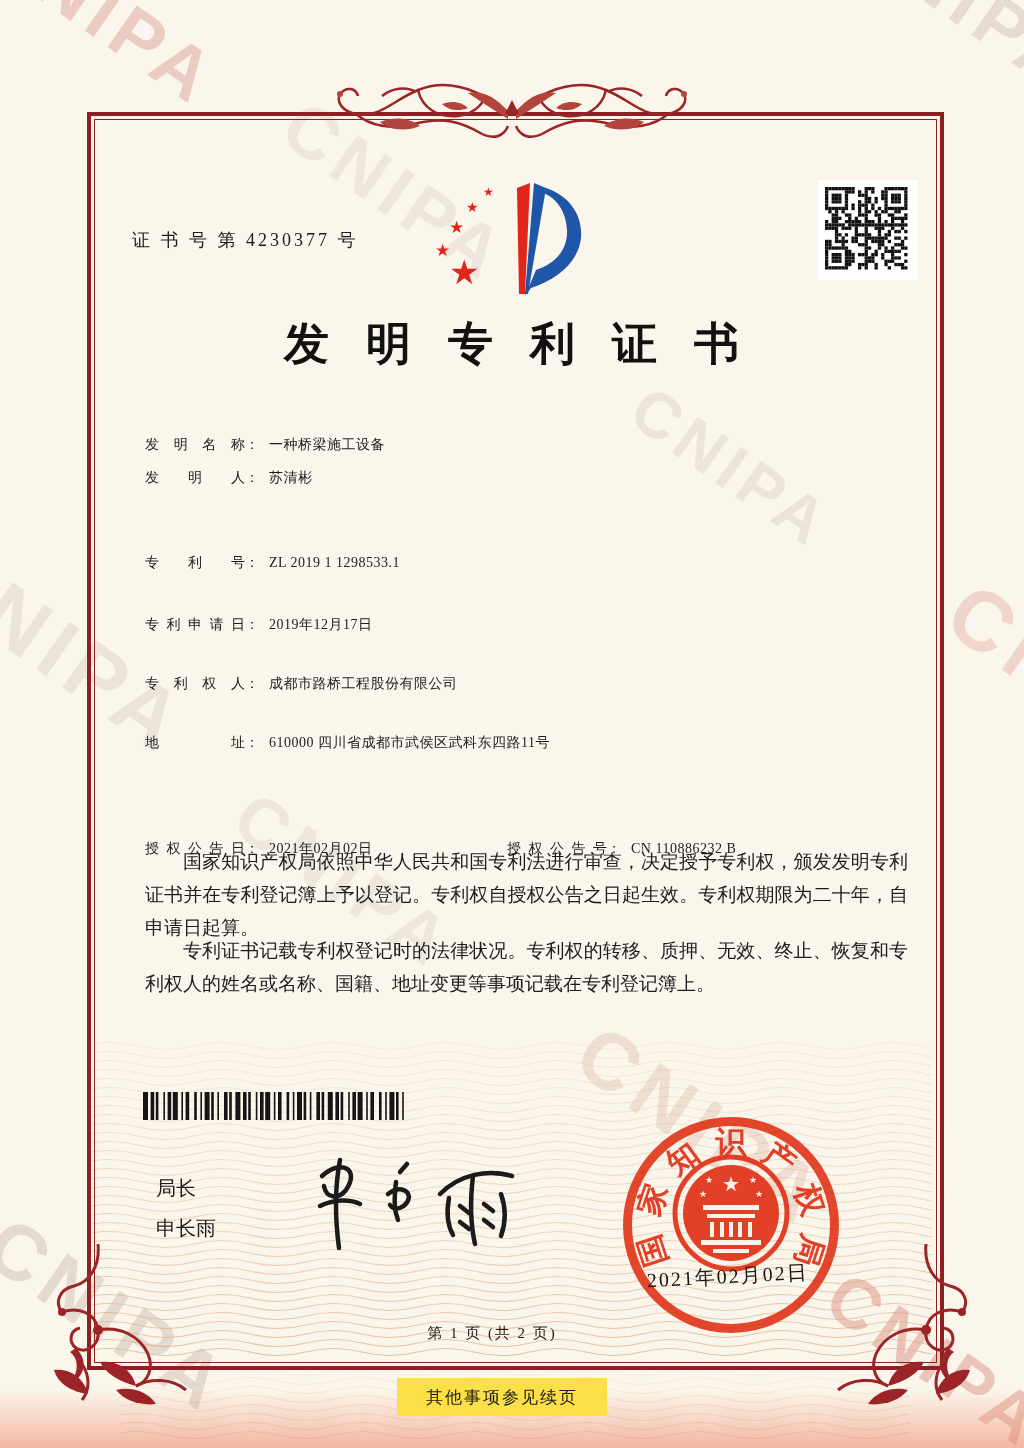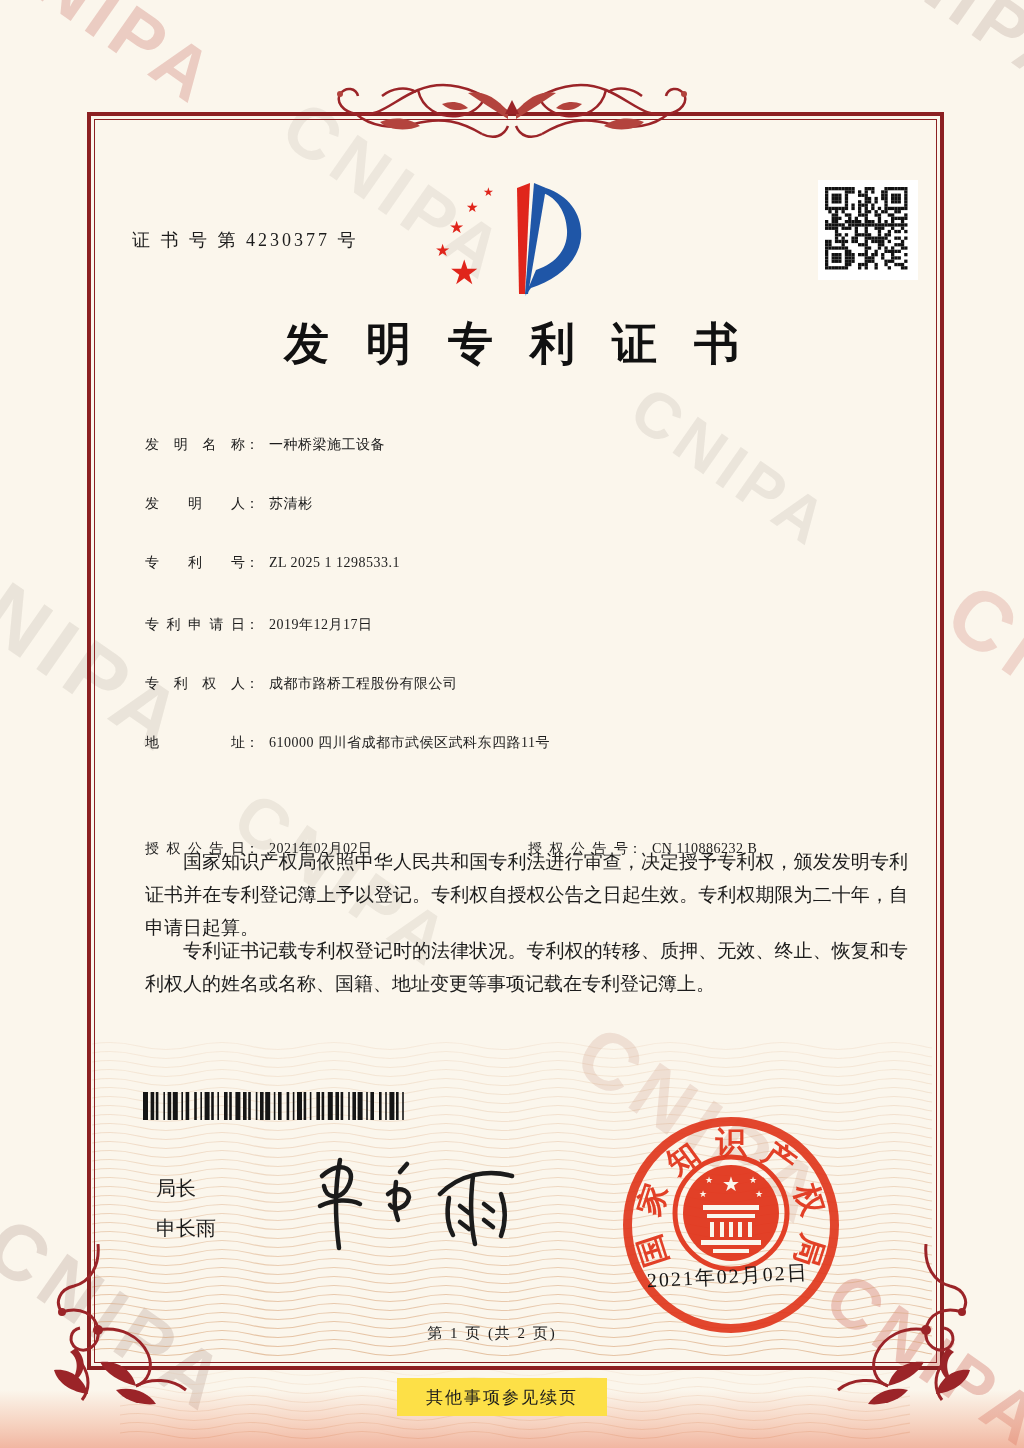--- a/index.html
+++ b/index.html
@@ -21,21 +21,21 @@
   .content{z-index:4;}
   #cert-number{left:132px;top:180px;font-size:18px;letter-spacing:3px;margin-top:48px;}
   #qr{left:818px;top:180px;width:96px;height:96px;background:#fff;padding:2px;}
   #logo{left:433px;top:176px;width:152px;height:132px;}
   #title{left:87px;top:314px;width:849px;text-align:center;font-size:45px;font-weight:bold;
          letter-spacing:37px;text-indent:37px;color:#111;}
   .row{left:145px;font-size:14px;white-space:nowrap;}
   .flabel{display:inline-block;width:100px;text-align:justify;text-align-last:justify;vertical-align:bottom;}
   .fcolon{margin:0 10px 0 0;}
   .fvalue{letter-spacing:.5px;}
-  .grant-right{position:absolute;left:383px;top:0;}
+  .grant-right{position:absolute;left:362px;top:0;}
   .para{left:145px;width:763px;font-size:19px;line-height:33px;text-align:justify;text-indent:2em;}
   #barcode{left:143px;top:1092px;width:266px;height:28px;}
   #signer{left:156px;top:1168px;font-family:"Liberation Sans","DejaVu Sans",sans-serif;font-size:20px;line-height:40px;}
   #signature{left:308px;top:1146px;width:235px;height:110px;}
   
   #seal{left:623px;top:1117px;width:216px;height:216px;z-index:5;}
   #seal-ring{position:absolute;left:0;top:0;width:198px;height:198px;border:9px solid rgba(224,54,28,.92);
       border-radius:50%;}
   #seal .arc-char{position:absolute;left:50%;top:50%;font-size:31px;font-weight:bold;color:rgba(224,54,28,.95);}
   #seal-date{position:absolute;left:50%;top:146px;transform:translateX(-52%) rotate(-3deg);
@@ -529,25 +529,25 @@
   <polygon points="84,12 97,7 92,118 86,118" fill="#e0251b"></polygon>
   <polygon points="101,7 113,12 95,118 92,118" fill="#1f56a7"></polygon>
   <path d="M113,12 C137,20 150,40 148,62 C145,88 122,104 98,112 L92,120 L103,94 C124,87 135,72 134,54 C133,36 124,22 110,17 Z" fill="#1f56a7"></path>
 </svg>
 
 <div class="abs content" id="title">发明专利证书</div>
 
 <div class="abs content row" style="top:436px;">
   <span class="flabel">发明名称</span><span class="fcolon">：</span><span class="fvalue">一种桥梁施工设备</span>
 </div>
-<div class="abs content row" style="top:495px;">
+<div class="abs content row" style="top:469px;">
   <span class="flabel">发明人</span><span class="fcolon">：</span><span class="fvalue">苏清彬</span>
 </div>
 <div class="abs content row" style="top:554px;">
-  <span class="flabel">专利号</span><span class="fcolon">：</span><span class="fvalue">ZL 2025 1 1298533.1</span>
+  <span class="flabel">专利号</span><span class="fcolon">：</span><span class="fvalue">ZL 2019 1 1298533.1</span>
 </div>
 <div class="abs content row" style="top:616px;">
   <span class="flabel">专利申请日</span><span class="fcolon">：</span><span class="fvalue">2019年12月17日</span>
 </div>
 <div class="abs content row" style="top:675px;">
   <span class="flabel">专利权人</span><span class="fcolon">：</span><span class="fvalue">成都市路桥工程股份有限公司</span>
 </div>
 <div class="abs content row" style="top:734px;">
   <span class="flabel">地址</span><span class="fcolon">：</span><span class="fvalue">610000 四川省成都市武侯区武科东四路11号</span>
 </div>

